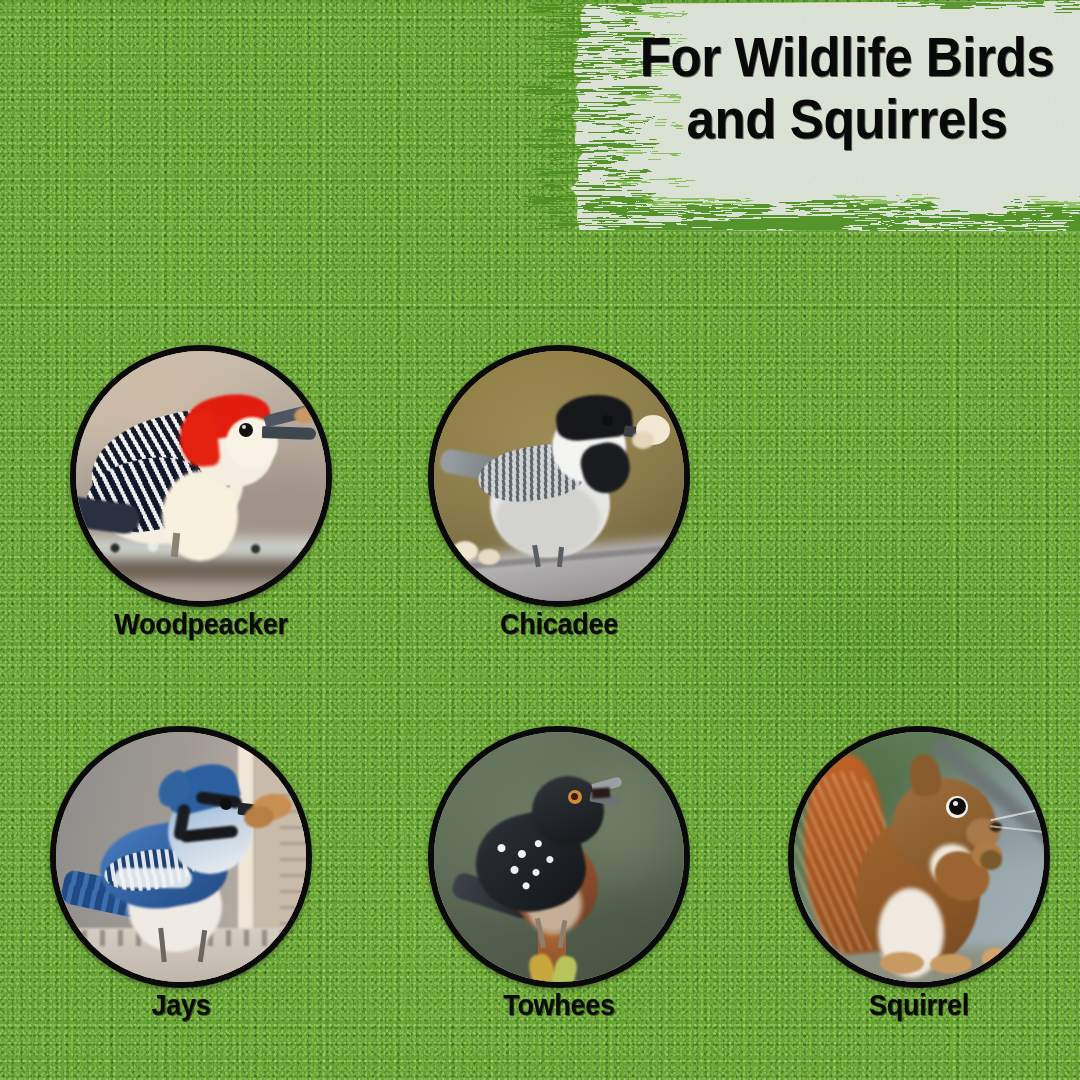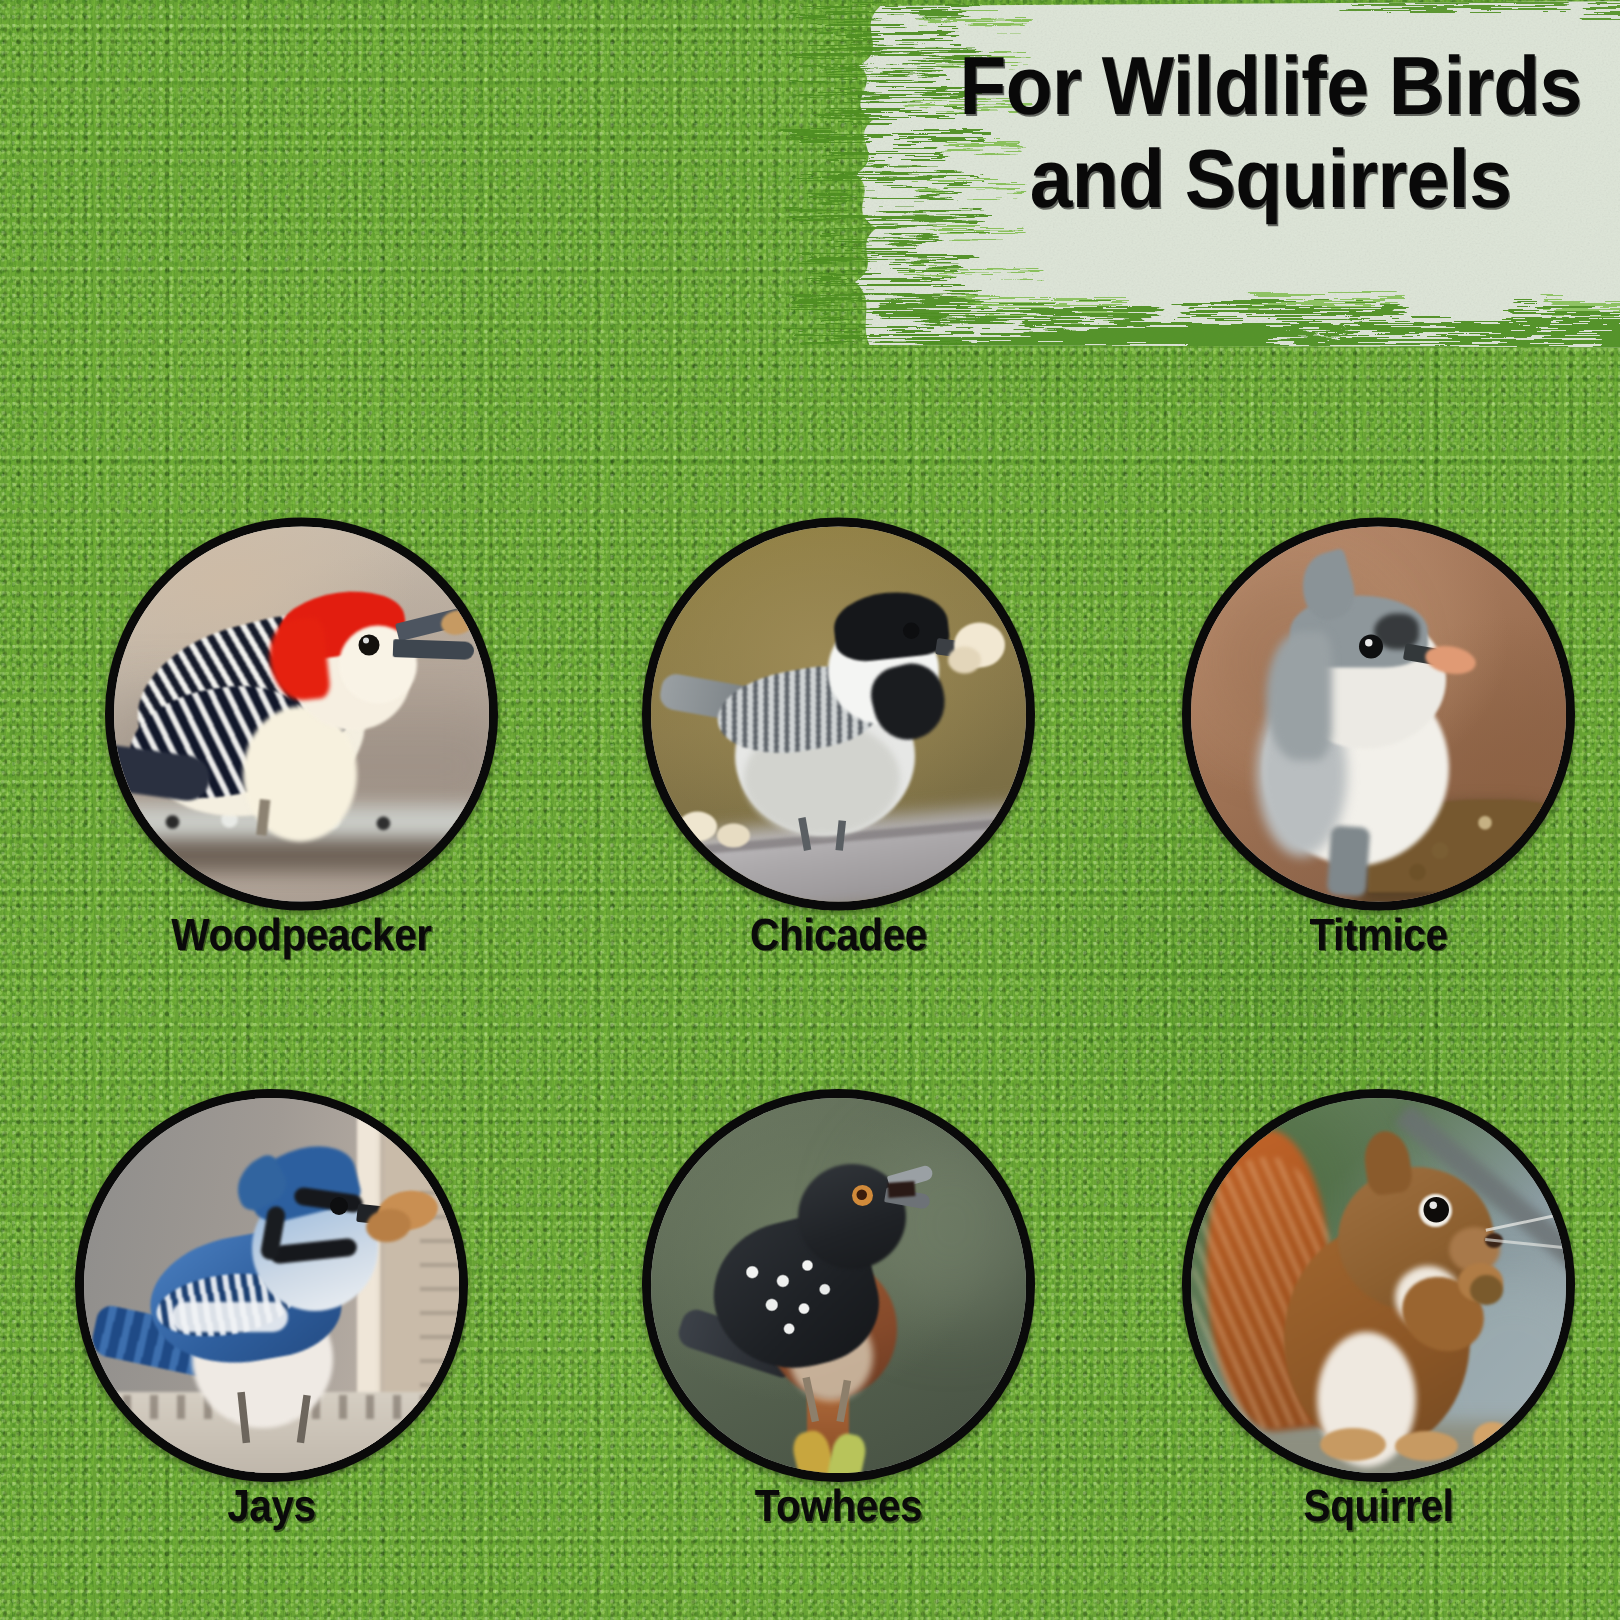--- a/index.html
+++ b/index.html
@@ -307,63 +307,20 @@
         <div class="sh" style="left:186px;top:76px;width:54px;height:12px;background:#3e464f;transform:rotate(2deg);border-radius:2px 8px 8px 2px;filter:blur(.5px);"></div>
 
         <div class="sh el" style="left:218px;top:56px;width:22px;height:16px;background:#c69a62;transform:rotate(-12deg);filter:blur(.8px);"></div>
 
         <div class="sh" style="left:96px;top:182px;width:7px;height:24px;background:#8c8272;transform:rotate(6deg);filter:blur(.6px);"></div>
       </div>
     </div>
     <div class="caption" style="top:262px;">Woodpeacker</div>
   </div>
 
-  <div class="cell" style="left:788px;top:345px;width:262px;height:310px;">
-    <div class="circle" style="left:0;top:0;width:250px;height:250px;">
-      <div class="photo">
-        <div class="bg" style="background:
-             radial-gradient(ellipse 190px 150px at 30% 30%, #c09574, transparent 72%),
-             radial-gradient(ellipse 170px 160px at 85% 70%, #8d6244, transparent 72%),
-             linear-gradient(150deg,#b5876a 0%,#9d7153 50%,#7e5840 100%);"></div>
-        <div class="sh blur3" style="left:10px;top:30px;width:120px;height:120px;background:#8a5f44;opacity:.45;border-radius:50%;"></div>
-
-        <div class="sh blur1" style="left:110px;top:186px;width:160px;height:70px;background:#5a4226;border-radius:50% 40% 0 0;"></div>
-        <div class="sh" style="left:118px;top:182px;width:150px;height:62px;border-radius:50% 40% 0 0;overflow:hidden;background:
-             radial-gradient(circle at 12% 30%, #d8c79a 0 4px, transparent 5px),
-             radial-gradient(circle at 32% 55%, #7a5e33 0 5px, transparent 6px),
-             radial-gradient(circle at 52% 25%, #c6b183 0 4px, transparent 5px),
-             radial-gradient(circle at 70% 60%, #8a6b38 0 5px, transparent 6px),
-             radial-gradient(circle at 88% 35%, #ddd0a6 0 4px, transparent 5px),
-             radial-gradient(circle at 22% 78%, #6d5128 0 5px, transparent 6px),
-             radial-gradient(circle at 60% 85%, #c9b686 0 4px, transparent 5px),
-             #76582f;filter:blur(.7px);"></div>
-
-        <div class="sh el" style="left:48px;top:96px;width:124px;height:130px;background:#f2f0ea;filter:blur(1.4px);"></div>
-        <div class="sh el" style="left:44px;top:110px;width:60px;height:110px;background:#b9bec0;filter:blur(4px);"></div>
-
-        <div class="sh el" style="left:62px;top:56px;width:108px;height:92px;background:#eceae4;filter:blur(1.2px);"></div>
-
-        <div class="sh" style="left:66px;top:46px;width:92px;height:48px;background:#8e979b;border-radius:55% 55% 35% 35%;filter:blur(1.2px);"></div>
-        <div class="sh" style="left:74px;top:18px;width:34px;height:44px;background:#8a9397;border-radius:60% 10% 45% 40%;transform:rotate(-16deg);filter:blur(1.2px);"></div>
-        <div class="sh" style="left:50px;top:70px;width:44px;height:86px;background:#99a1a4;border-radius:55% 20% 25% 50%;filter:blur(3px);"></div>
-
-        <div class="sh" style="left:122px;top:58px;width:30px;height:24px;background:#2e3133;border-radius:50% 40% 40% 50%;filter:blur(1.6px);opacity:.9;"></div>
-
-        <div class="sh el" style="left:112px;top:72px;width:16px;height:16px;background:#0e0f10;"></div>
-        <div class="sh el" style="left:116px;top:75px;width:5px;height:5px;background:#e8e8e8;"></div>
-
-        <div class="sh" style="left:142px;top:80px;width:26px;height:11px;background:#33383a;transform:rotate(10deg);border-radius:2px 6px 6px 2px;"></div>
-
-        <div class="sh el" style="left:156px;top:80px;width:34px;height:18px;background:#e09a74;transform:rotate(10deg);filter:blur(.9px);"></div>
-
-        <div class="sh" style="left:92px;top:200px;width:26px;height:46px;background:#7f888c;transform:rotate(4deg);border-radius:6px;filter:blur(1.4px);"></div>
-      </div>
-    </div>
-    <div class="caption" style="top:262px;">Titmice</div>
-  </div>
 
   <div class="cell" style="left:428px;top:726px;width:262px;height:310px;">
     <div class="circle" style="left:0;top:0;width:250px;height:250px;">
       <div class="photo">
         <div class="bg" style="background:
              radial-gradient(ellipse 180px 160px at 40% 35%, #6d7a62, transparent 72%),
              linear-gradient(155deg,#6a7760 0%,#5a6753 45%,#454f41 100%);"></div>
         <div class="sh blur3" style="left:140px;top:20px;width:120px;height:130px;background:#7b8871;opacity:.5;border-radius:50%;"></div>
 
         <div class="sh" style="left:104px;top:182px;width:28px;height:58px;background:

